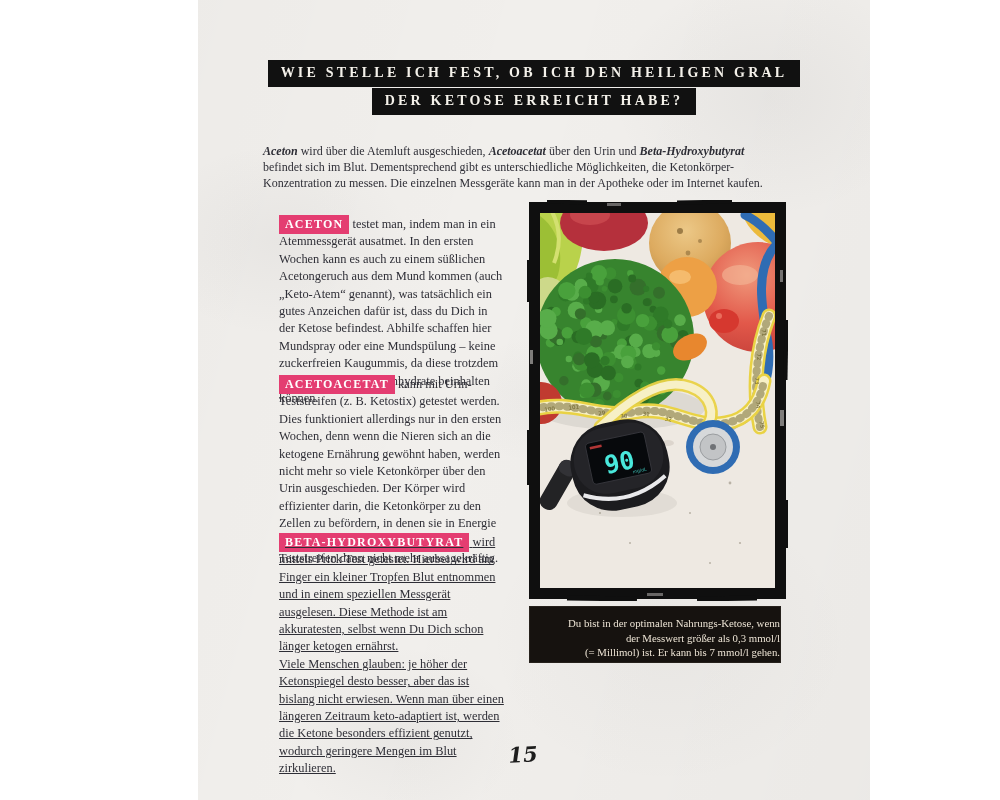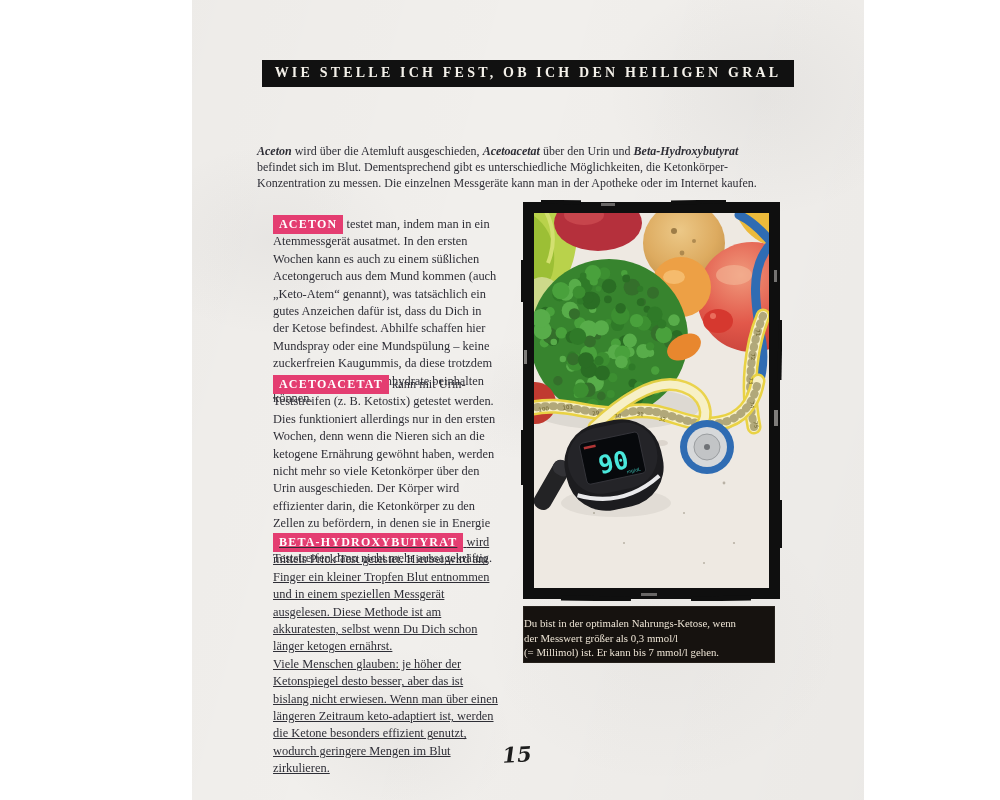--- a/index.html
+++ b/index.html
@@ -1,18 +1,18 @@
 <!DOCTYPE html>
 <html><head>
 <meta charset="utf-8">
 <style>
   html,body{margin:0;padding:0;}
   body{width:1000px;height:800px;background:#ffffff;overflow:hidden;position:relative;
        font-family:"Liberation Serif", serif;}
-  .page{position:absolute;left:192px;top:0;width:672px;height:800px;
+  .page{position:absolute;left:198px;top:0;width:672px;height:800px;
         background-color:#f1efec;
         background-image:
           radial-gradient(ellipse 220px 160px at 12% 30%, rgba(90,90,95,0.05), transparent 60%),
           radial-gradient(ellipse 260px 200px at 85% 12%, rgba(90,90,95,0.06), transparent 60%),
           radial-gradient(ellipse 300px 240px at 70% 80%, rgba(90,90,95,0.04), transparent 60%),
           radial-gradient(ellipse 200px 150px at 30% 92%, rgba(90,90,95,0.05), transparent 60%),
           radial-gradient(ellipse 120px 90px at 50% 50%, rgba(90,90,95,0.03), transparent 70%),
           linear-gradient(105deg, rgba(0,0,0,0.015) 0%, transparent 40%, rgba(0,0,0,0.025) 100%);}
   .title-wrap{position:absolute;left:0;right:0;top:60px;text-align:center;}
   .title-bar{display:inline-block;background:#111111;color:#f4f1ea;
@@ -23,34 +23,35 @@
   .intro .hl{font-style:italic;font-weight:bold;}
   .section{position:absolute;left:65px;width:259px;
            font-size:12.4px;line-height:17.4px;color:#2e2e36;}
   .section p{margin:16px;}
   .sec-label{background:#e43d71;color:#ffffff;font-weight:bold;font-size:12px;
              letter-spacing:1.2px;padding:2px 6px 3px 6px;}
   .sec-text{white-space:pre-line;}
   .sec-1{top:200px;} .sec-2{top:360px;} .sec-3{top:518px;text-decoration:underline;}
   .photo{position:absolute;left:329px;top:200px;width:261px;height:401px;}
   .caption{position:absolute;left:332px;top:607px;width:250px;height:46px;
-           background:#16120f;color:#ece3d4;text-align:left;
+           background:#16120f;color:#ece3d4;text-align:right;
            font-size:10.8px;line-height:14.6px;padding-top:9px;
            box-shadow:0 0 0 1px #26211c;}
   .page-number{position:absolute;left:298px;top:742px;width:54px;text-align:center;
                font-family:"DejaVu Serif", serif;font-style:italic;font-weight:bold;
                font-size:21px;color:#1d1d1d;transform:rotate(-3deg);}
 </style>
 </head>
 <body>
 
 <div class="page">
 
   <div class="title-wrap">
     <span class="title-bar">WIE STELLE ICH FEST, OB ICH DEN HEILIGEN GRAL</span><br>
+    <span class="title-bar">DER KETOSE ERREICHT HABE?</span>
   </div>
 
   <p class="intro" id="intro-p"><span class="hl">Aceton</span> wird über die Atemluft ausgeschieden, <span class="hl">Acetoacetat</span> über den Urin und <span class="hl">Beta-Hydroxybutyrat</span> befindet sich im Blut. Dementsprechend gibt es unterschiedliche Möglichkeiten, die Ketonkörper-Konzentration zu messen. Die einzelnen Messgeräte kann man in der Apotheke oder im Internet kaufen.</p>
 
   <div class="section sec-1">
     <p><span class="sec-label">ACETON</span>
     <span class="sec-text">testet man, indem man in ein Atemmessgerät ausatmet. In den ersten Wochen kann es auch zu einem süßlichen Acetongeruch aus dem Mund kommen (auch „Keto-Atem“ genannt), was tatsächlich ein gutes Anzeichen dafür ist, dass du Dich in der Ketose befindest. Abhilfe schaffen hier Mundspray oder eine Mundspülung – keine zuckerfreien Kaugummis, da diese trotzdem bis zu 2 Gramm Kohlenhydrate beinhalten können.</span></p>
   </div>
 
   <div class="section sec-2">

